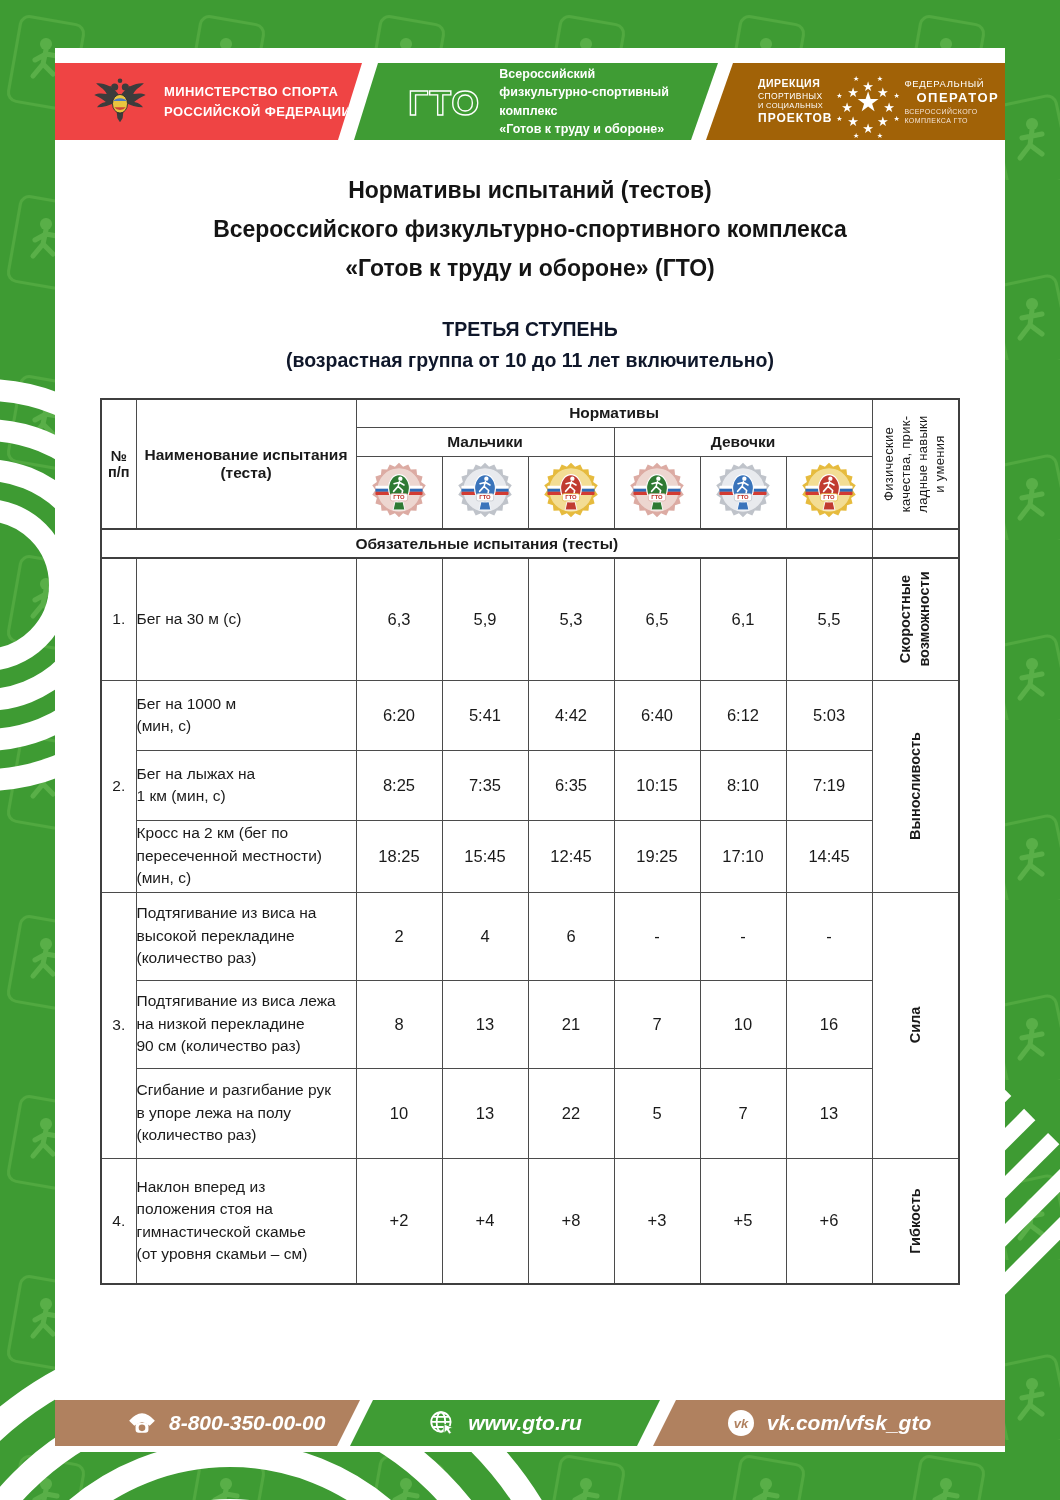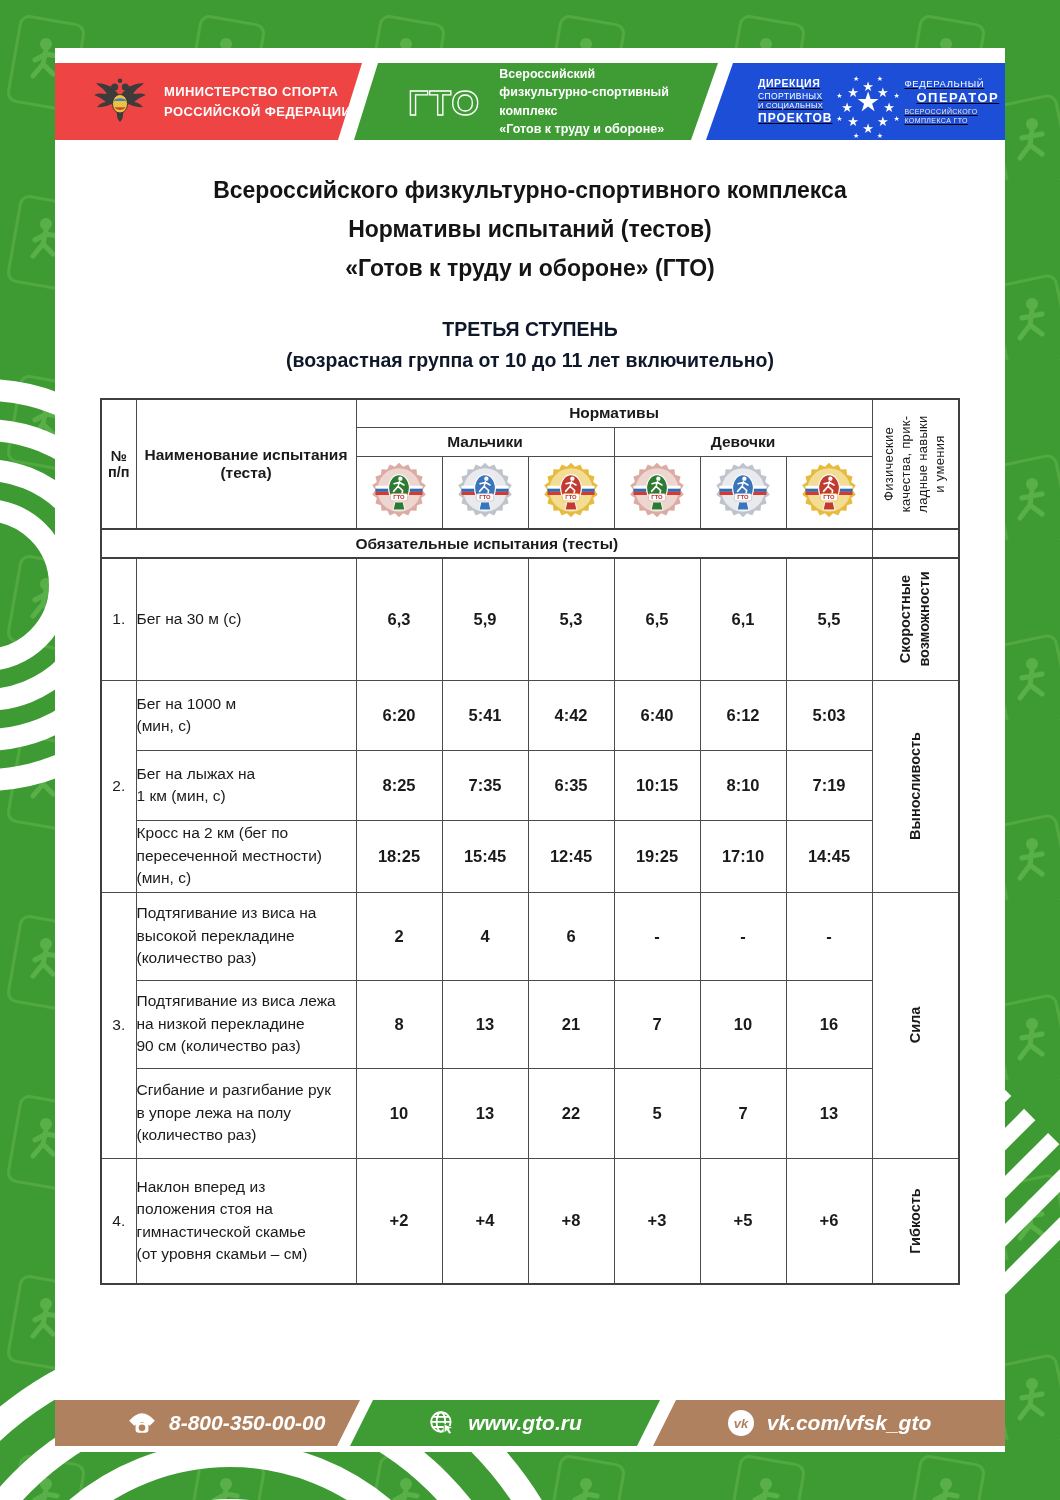--- a/index.html
+++ b/index.html
@@ -13,23 +13,23 @@
   .topbar { position:absolute; left:0; top:15px; width:950px; height:77px; }
   .seg { position:absolute; top:0; height:100%; box-sizing:border-box; }
   .seg-ministry { left:0; width:307px; background:#ef4444;
     clip-path:polygon(0 0,307px 0,283px 100%,0 100%);
     display:flex; align-items:center; gap:13px; padding-left:34px; }
   .min-text { color:#fff; font-size:13px; font-weight:bold; letter-spacing:.4px; line-height:1.5; }
   .seg-gto { left:299px; width:364px; background:#3f9c34;
     clip-path:polygon(24px 0,364px 0,337px 100%,0 100%);
     display:flex; align-items:center; gap:12px; padding-left:52px; }
   .gto-text { color:#fff; font-size:12.5px; font-weight:bold; line-height:1.45; }
-  .seg-direction { left:651px; width:299px; background:#1d4ed8;
+  .seg-direction { left:651px; width:299px; background:#a16207;
     clip-path:polygon(27px 0,299px 0,299px 100%,0 100%);
-    display:flex; align-items:center; gap:0; padding-left:52px;text-decoration:underline; }
+    display:flex; align-items:center; gap:0; padding-left:52px; }
   .dir-text { color:#fff; text-align:left; line-height:1.25; }
   .dir-l1 { font-size:10.5px; font-weight:bold; letter-spacing:.5px; }
   .dir-l2 { font-size:8.5px; letter-spacing:.4px; }
   .dir-l3 { font-size:7.5px; letter-spacing:.3px; }
   .dir-l4 { font-size:12px; font-weight:bold; letter-spacing:1px; }
   .op-text { color:#fff; line-height:1.3; }
   .op-l1 { font-size:9.5px; letter-spacing:.6px; }
   .op-l2 { font-size:13px; font-weight:bold; letter-spacing:1.5px;margin-left:12px; }
   .op-l3 { font-size:7px; letter-spacing:.4px; color:#f3e4d8; }
   .op-l4 { font-size:7px; letter-spacing:.4px; color:#f3e4d8; }
@@ -42,21 +42,21 @@
 
   
   table.standards { position:absolute; left:45px; top:350px; width:858px;
     border-collapse:collapse; table-layout:fixed; color:#1a1a1a;
     border:2px solid #3f3f3f; }
   table.standards th, table.standards td { border:1px solid #4b4b4b; padding:0; }
   th.hd { font-size:15.5px; font-weight:bold; text-align:center; }
   td.num-cell { font-size:15.5px; text-align:center; }
   td.name-cell { font-size:15.5px; text-align:left; padding:4px 6px 4px 10px;
                  line-height:1.45; white-space:pre-line; font-weight:normal; }
-  td.value-cell { font-size:16.5px; text-align:center; font-weight:bold; }
+  td.value-cell { font-size:16.5px; text-align:center; font-weight:normal; }
   .medal-cell { text-align:center; vertical-align:middle; }
   tr.section-row td { font-size:15.5px; font-weight:bold; text-align:center;
     border-top:2px solid #3f3f3f; border-bottom:2px solid #3f3f3f; }
   .rotwrap { position:relative; }
   .rot { position:absolute; left:50%; top:50%; width:max-content;
          transform:translate(-50%,-50%) rotate(-90deg); white-space:pre-line;
          text-align:center; }
   th .rot { font-size:13px; font-weight:normal; line-height:1.3; letter-spacing:.3px; }
   td .rot { font-size:14.5px; font-weight:bold; line-height:1.3; }
 
@@ -184,22 +184,22 @@
         <div class="op-text">
           <div class="op-l1">ФЕДЕРАЛЬНЫЙ</div>
           <div class="op-l2">ОПЕРАТОР</div>
           <div class="op-l3">ВСЕРОССИЙСКОГО</div>
           <div class="op-l4">КОМПЛЕКСА ГТО</div>
         </div>
       </div>
     </div>
 
     <div class="title">
+      <div>Нормативы испытаний (тестов)</div>
       <div>Всероссийского физкультурно-спортивного комплекса</div>
-      <div>Нормативы испытаний (тестов)</div>
       <div>«Готов к труду и обороне» (ГТО)</div>
     </div>
     <div class="subtitle">
       <div>ТРЕТЬЯ СТУПЕНЬ</div>
       <div>(возрастная группа от 10 до 11 лет включительно)</div>
     </div>
 
     <table class="standards">
       <colgroup>
         <col style="width:35px">

